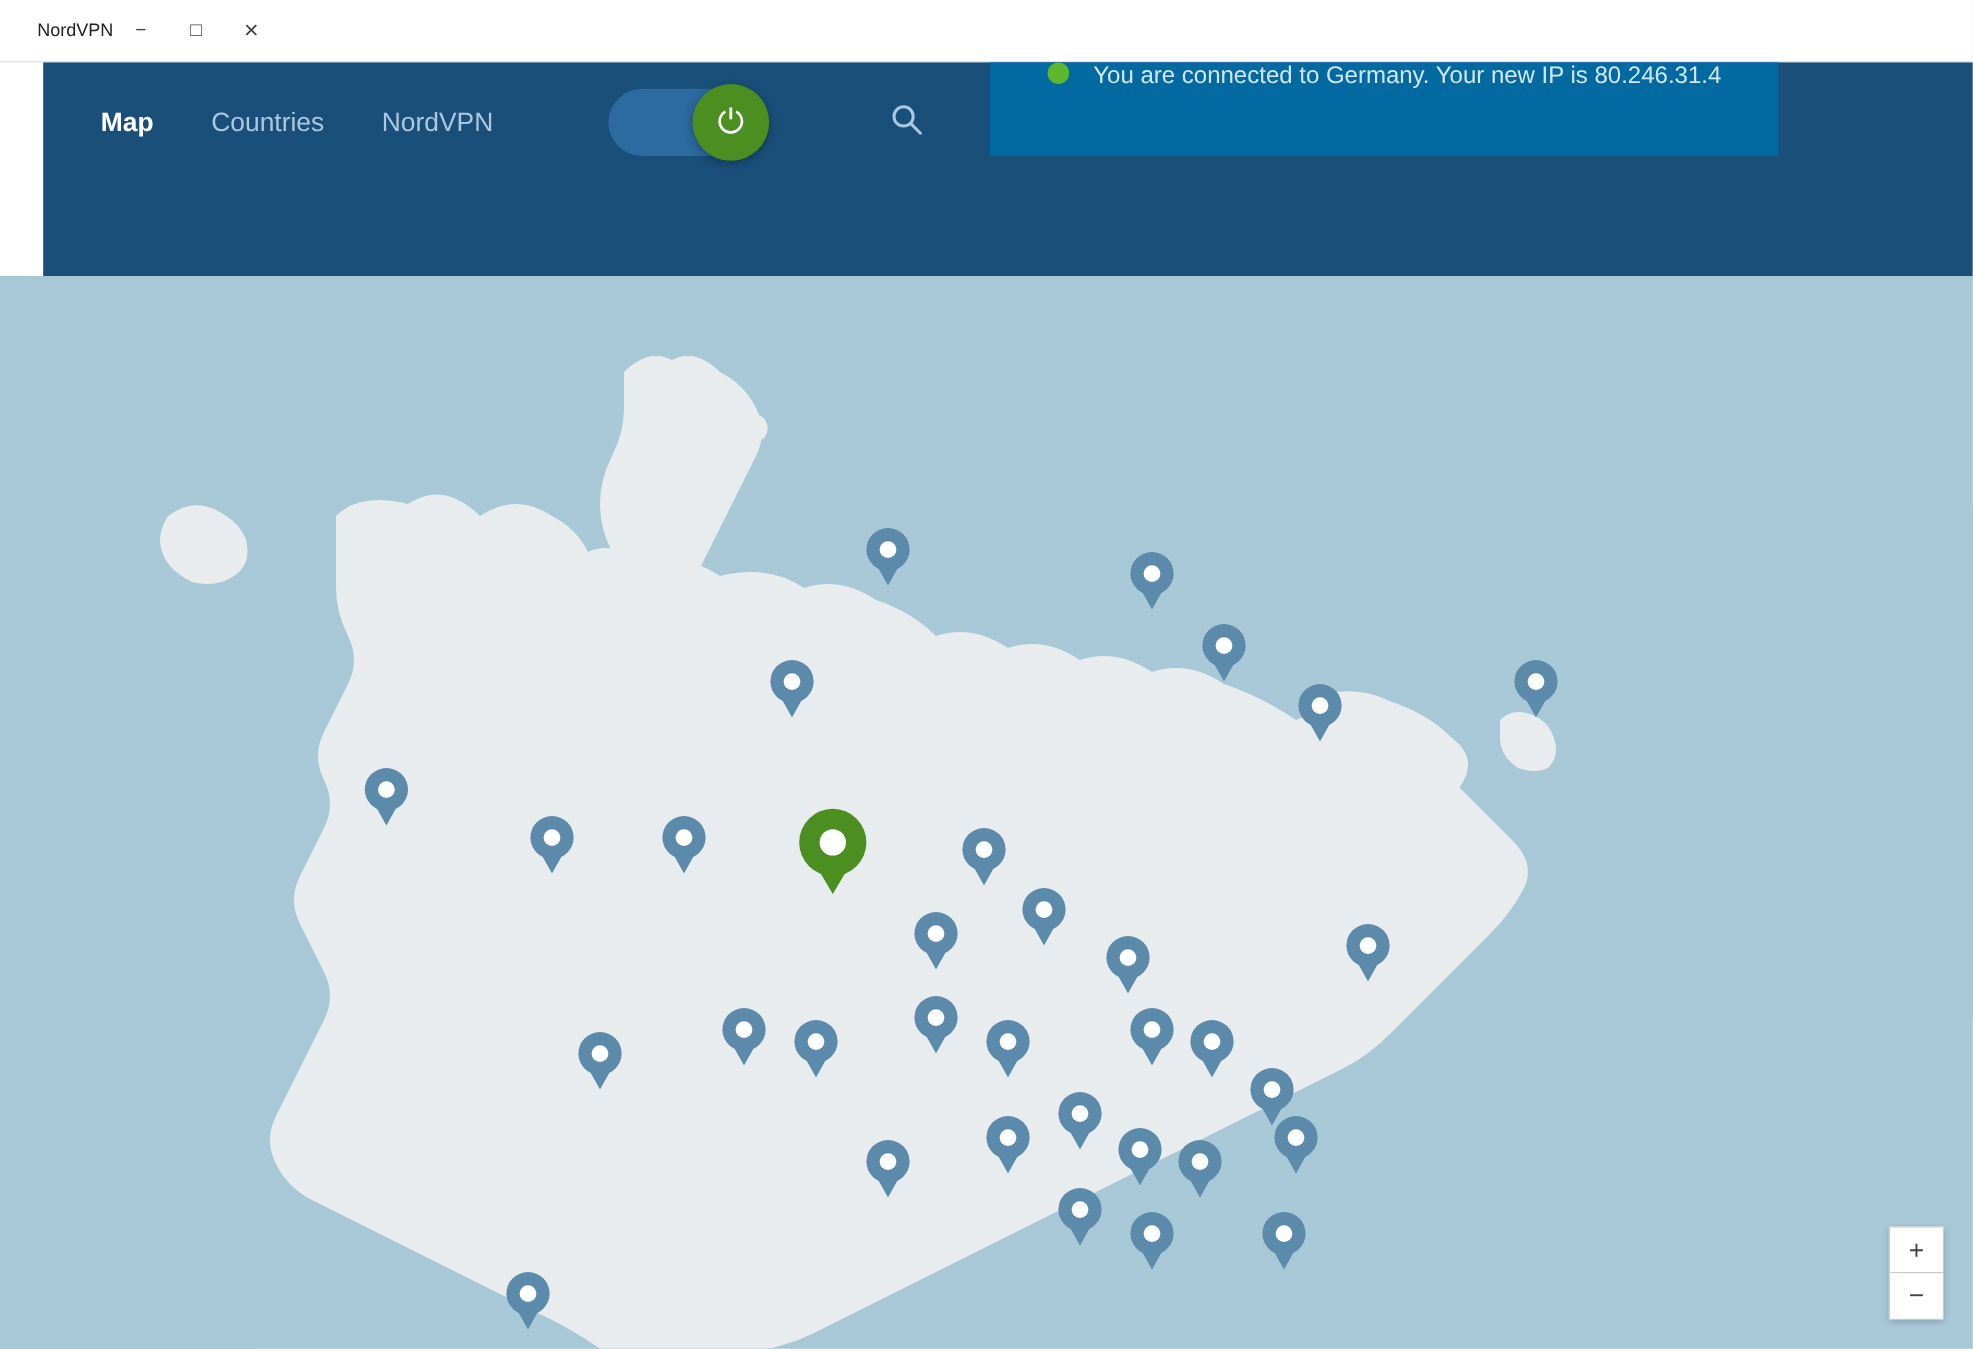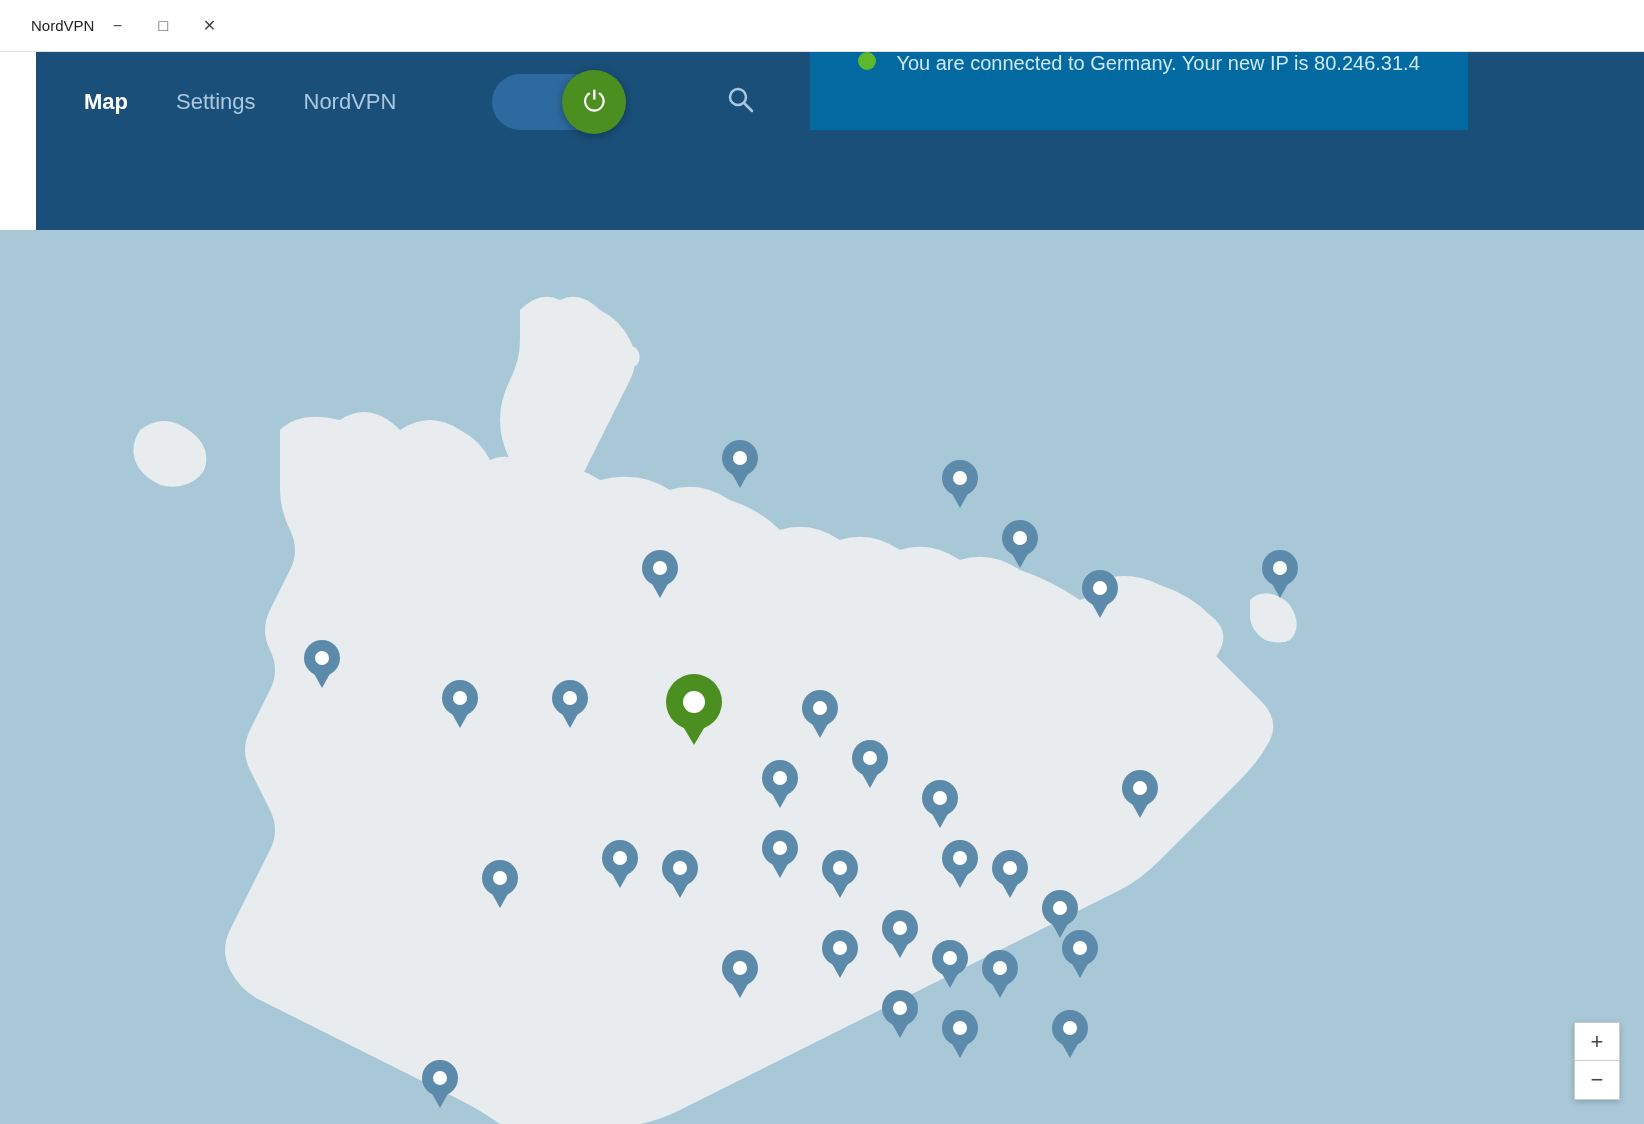--- a/index.html
+++ b/index.html
@@ -111,21 +111,21 @@
   <div class="titlebar-controls">
     <button class="titlebar-btn">−</button>
     <button class="titlebar-btn">□</button>
     <button class="titlebar-btn close">✕</button>
   </div>
 </div>
 
 <div class="header">
   <div class="nav">
     <a class="nav-item active">Map</a>
-    <a class="nav-item">Settings</a>
+    <a class="nav-item">Countries</a>
     <a class="nav-item">NordVPN</a>
     <div class="nav-spacer"></div>
 
     <div class="power-toggle-area">
       <div class="toggle-track">
         <div class="toggle-knob">
           <span class="power-icon">⏻</span>
         </div>
       </div>
     </div>

